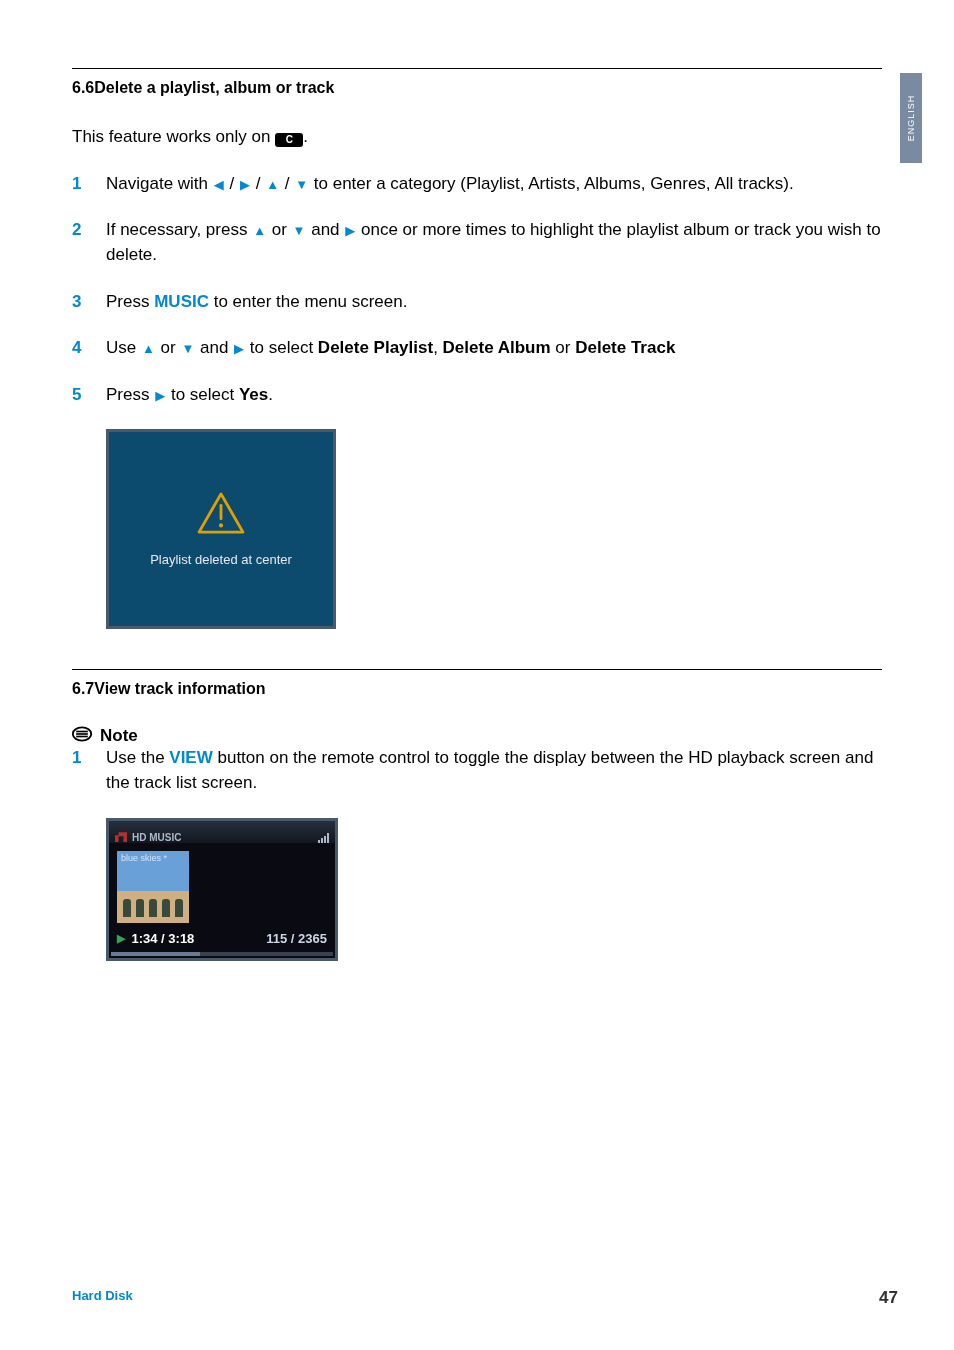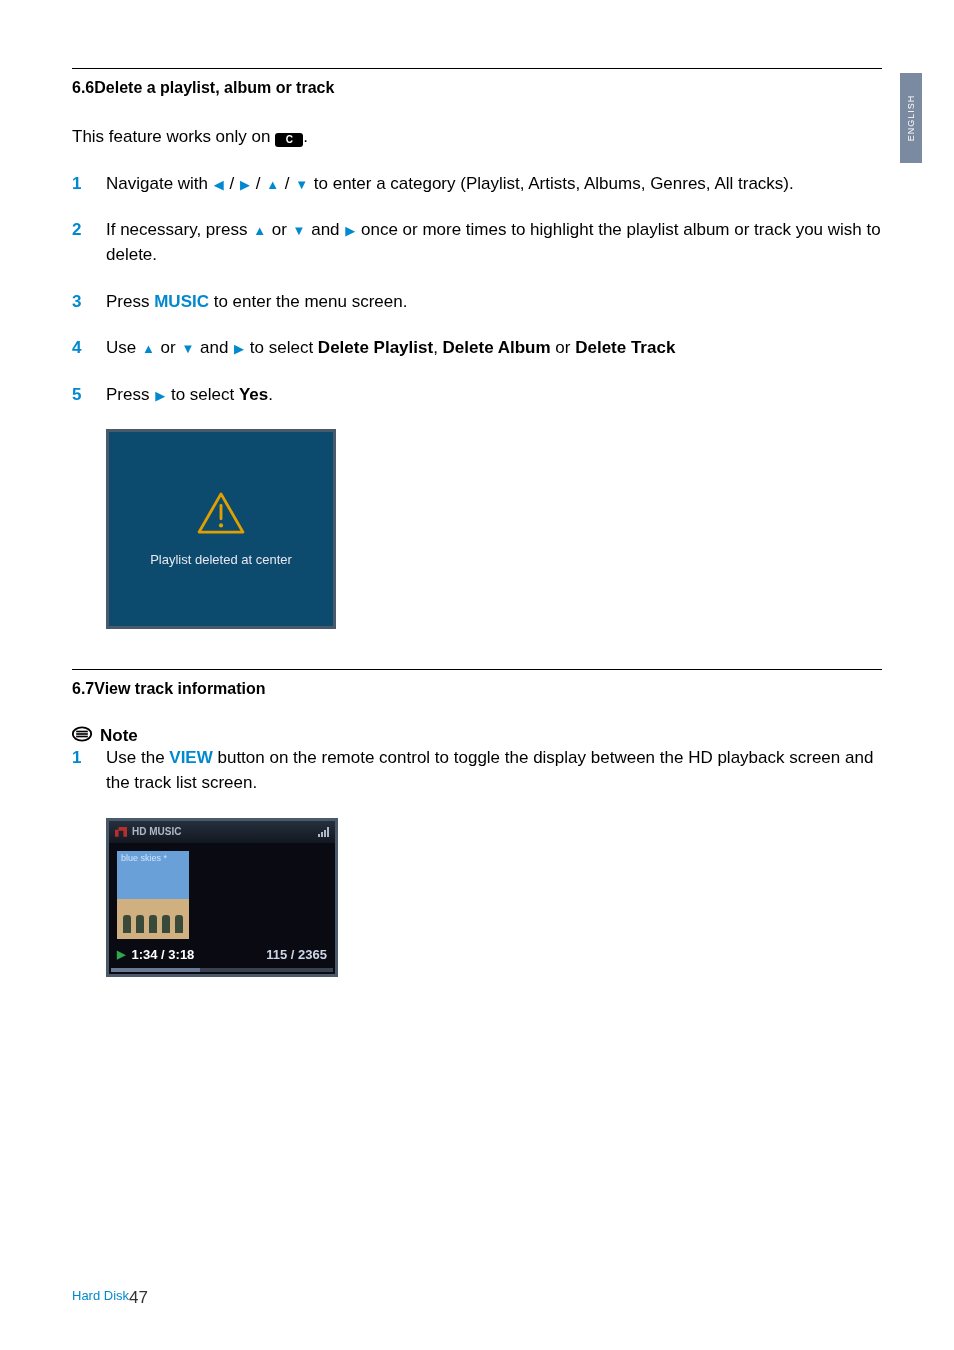--- a/index.html
+++ b/index.html
@@ -116,21 +116,21 @@
     border: 3px solid #4a5a6a;
     margin-left: 34px;
     margin-top: 6px;
     color: #fff;
     font-family: Arial, sans-serif;
   }
   .ss2-header {
     background: linear-gradient(#262f3d, #121820);
     height: 22px;
     display: flex;
-    align-items: center;
+    align-items: flex-end;
     padding: 0 6px;
     justify-content: space-between;
     font-size: 10px;
     font-weight: bold;
     color: #aeb8c8;
   }
   .ss2-header .left { display: flex; align-items: center; gap: 5px; }
   .music-icon {
     width: 12px; height: 10px;
     background: #b62f2f;
@@ -147,21 +147,21 @@
   .ss2-body { display: flex; padding: 8px 8px 6px 8px; gap: 8px; }
   .ss2-left { flex: 1; }
   .ss2-title { font-size: 21px; font-weight: bold; font-family: Arial; line-height: 1.05; }
   .ss2-artist { font-size: 13px; font-weight: bold; margin-top: 2px; }
   .ss2-album { color: #2fa84f; font-size: 13px; margin-top: 4px; }
   .ss2-mode { margin-top: 4px; font-size: 12px; }
   .ss2-mode .dbb { color: #ff7a00; font-weight: bold; }
   .ss2-mode .graphic { color: #ff7a00; }
   .ss2-mode .rock { color: #2fa84f; font-weight: bold; }
   .album-art {
-    width: 72px; height: 88px;
+    width: 72px; height: 72px;
     background: linear-gradient(#6aa0d8 55%, #d0b080 55%);
     position: relative;
     overflow: hidden;
   }
   .album-art .label {
     position: absolute; top: 2px; left: 4px;
     font-size: 9px; color: #cfe4ff;
   }
   .album-art .people {
     position: absolute; bottom: 6px; left: 4px; right: 4px;
@@ -184,21 +184,23 @@
     height: 4px; background: #3a4250; margin: 0 2px 2px 2px;
   }
   .ss2-progress .bar { height: 100%; width: 40%; background: #6a7a92; }
 
   .footer {
     position: absolute;
     bottom: 42px;
     left: 72px;
     right: 56px;
     display: flex;
+    justify-content: space-between;
     font-size: 13px;
+    font-weight: bold;
   }
   .footer .left { color: #0089cf; }
   .footer .right { font-size: 17px; color: #333; }
 </style>
 </head>
 <body>
 
 <div class="side-tab">
   <span>ENGLISH</span>
 </div>

